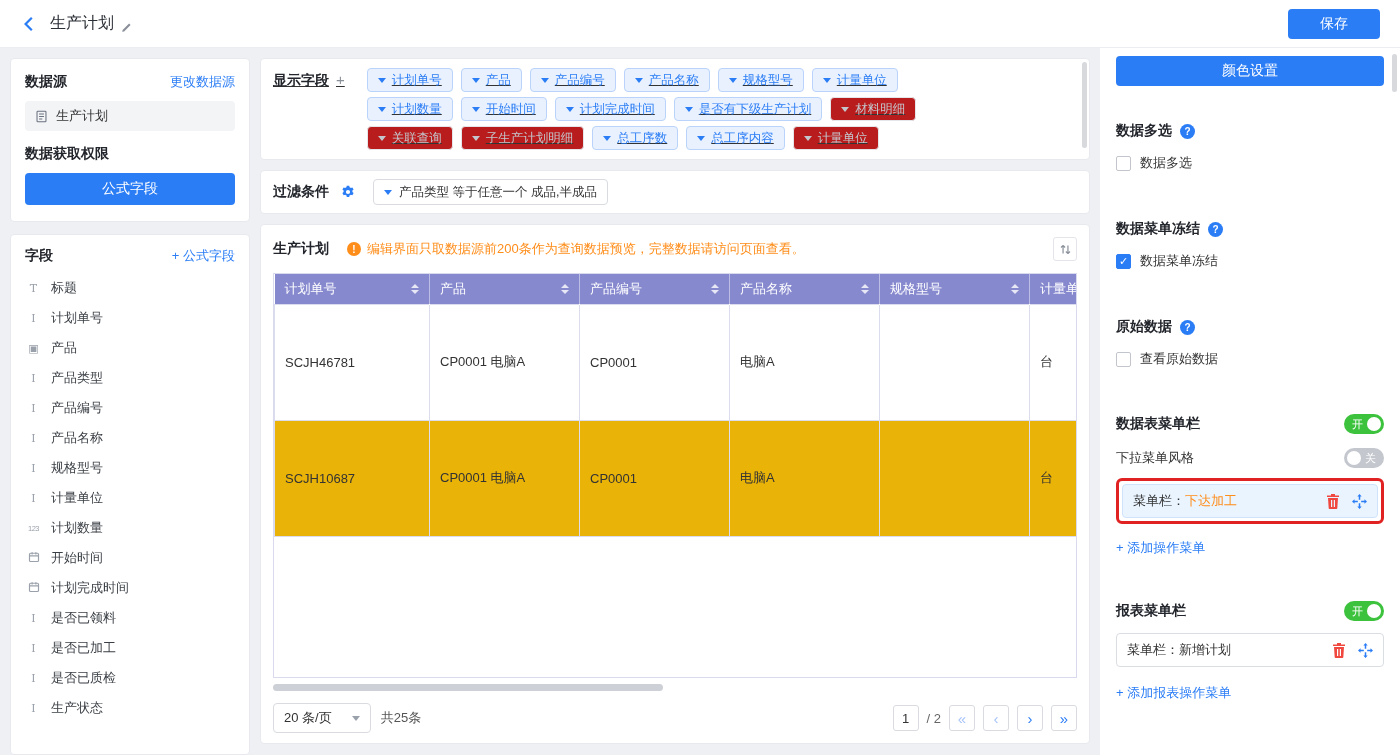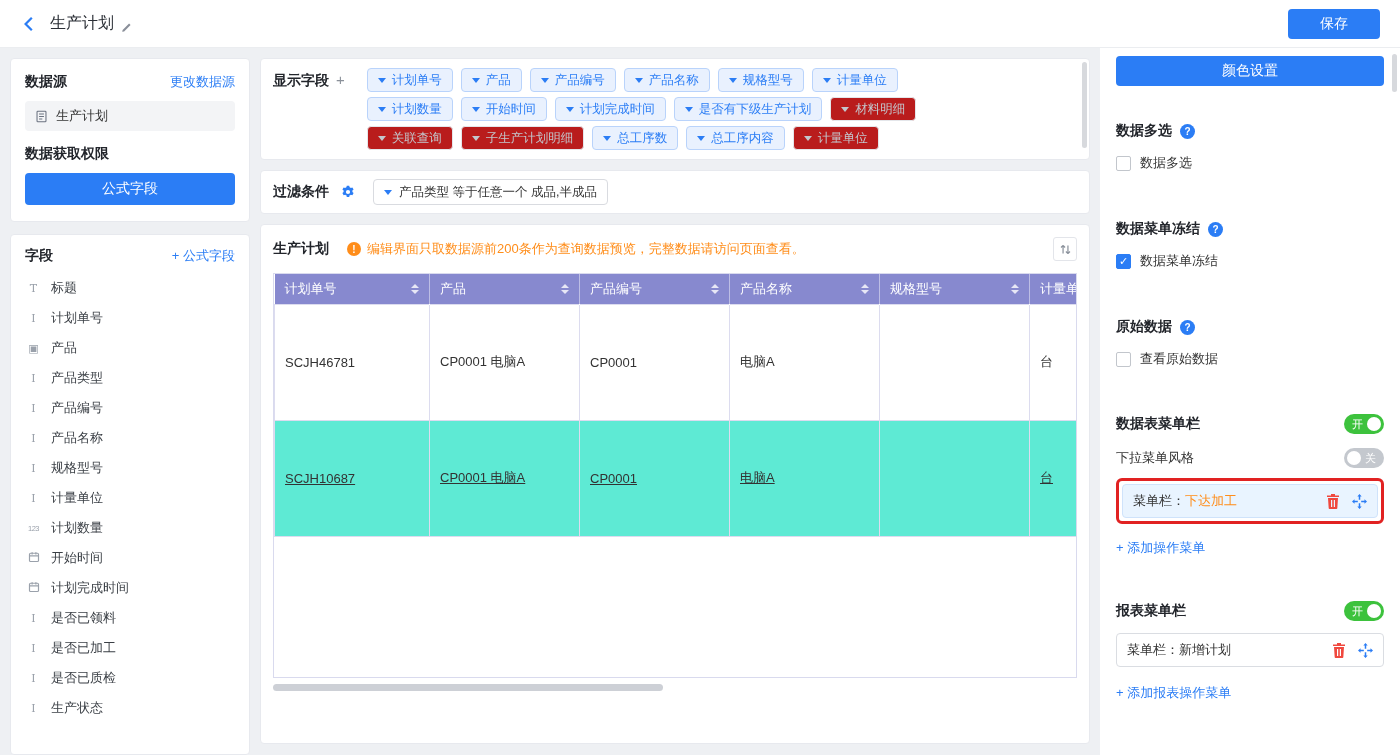--- a/index.html
+++ b/index.html
@@ -34,21 +34,21 @@
     border:none; border-radius:4px; font-size:14px; cursor:pointer; }
   .fields-card { flex:1; padding:12px 14px; overflow:hidden; }
   .field-list { margin-top:8px; }
   .field-item { height:30px; display:flex; align-items:center; gap:9px; font-size:13px;
     color:#3a3f45; cursor:pointer; }
   .fi { width:17px; flex:none; text-align:center; color:#9aa1ab; font-size:11px;
     font-family:"DejaVu Serif","Liberation Serif",serif; }
   .fi-num { font-size:7.5px; letter-spacing:-0.5px; font-family:"Liberation Sans",sans-serif; }
   
   .mid-col { position:absolute; left:260px; top:58px; width:830px; }
-  .df-card { padding:9px 12px; display:flex; }
+  .df-card { padding:9px 12px; display:flex;text-decoration:underline; }
   .df-labelwrap { white-space:nowrap; padding-top:3px; }
   .df-plus { color:#8a9099; margin-left:7px; font-size:15px; cursor:pointer; }
   .chip-rows { display:flex; flex-direction:column; gap:5px; margin-left:22px; }
   .chip-row { display:flex; gap:8px; }
   .chip { height:24px; display:inline-flex; align-items:center; gap:6px; padding:0 10px;
     border-radius:4px; background:#e9f1fe; border:1px solid #b9d3fb; color:#2b7df5;
     font-size:12.5px; cursor:pointer; white-space:nowrap; }
   .c-caret { width:0; height:0; border-left:4px solid transparent; border-right:4px solid transparent;
     border-top:5px solid #2b7df5; }
   .chip.disabled { background:#b91c1c; border-color:#e4e6ea; color:#c3c7cd; }
@@ -70,21 +70,21 @@
   table { table-layout:fixed; width:864px; border-collapse:collapse; }
   thead th { background:#8789cf; color:#fff; font-size:13px; font-weight:normal; height:30px;
     padding:0 10px; text-align:left; border-right:1px solid rgba(255,255,255,.45); cursor:pointer; }
   .th-inner { display:flex; align-items:center; justify-content:space-between; }
   .sorter { display:flex; flex-direction:column; gap:2px; }
   .sorter i { display:block; width:0; height:0; border-left:4px solid transparent; border-right:4px solid transparent; }
   .sorter .up { border-bottom:4px solid rgba(255,255,255,.8); }
   .sorter .down { border-top:4px solid rgba(255,255,255,.8); }
   tbody td { border:1px solid #dcdcef; font-size:13px; color:#333; padding:0 10px;
     background:#fff; height:116px; }
-  tr.selected td { background:#5eead4;text-decoration:underline; }
+  tr.selected td { background:#eab308; }
   .h-scroll { margin-top:6px; width:390px; height:7px; border-radius:4px; background:#cdd0d6; cursor:pointer; }
   .pagination { margin-top:12px; display:flex; align-items:center; gap:10px; font-size:13px; color:#555; }
   .page-size { height:30px; border:1px solid #d9dbe0; border-radius:4px; display:flex;
     align-items:center; gap:20px; padding:0 10px; color:#333; cursor:pointer; background:#fff; }
   .gray-caret { width:0; height:0; border-left:4px solid transparent; border-right:4px solid transparent;
     border-top:5px solid #9aa1ab; }
   .pg-right { margin-left:auto; display:flex; align-items:center; gap:8px; }
   .page-box { width:26px; height:26px; border:1px solid #d9dbe0; border-radius:3px; background:#fff;
     display:flex; align-items:center; justify-content:center; color:#333; cursor:pointer; }
   .pages { color:#666; }
@@ -422,20 +422,35 @@
             <td>CP0001 电脑A</td>
             <td>CP0001</td>
             <td>电脑A</td>
             <td></td>
             <td>台</td>
           </tr>
         </tbody>
       </table>
     </div>
     <div class="h-scroll"></div>
+    <div class="pagination">
+      <span class="page-size">
+        <span>20 条/页</span>
+        <i class="gray-caret"></i>
+      </span>
+      <span>共25条</span>
+      <span class="pg-right">
+        <span class="page-box">1</span>
+        <span class="pages">/ 2</span>
+        <span class="nav muted">«</span>
+        <span class="nav muted">‹</span>
+        <span class="nav active">›</span>
+        <span class="nav active">»</span>
+      </span>
+    </div>
   </div>
 </div>
 
 <div class="right-panel">
   <button class="color-btn">颜色设置</button>
 
   <div class="p-sec-title mt36">
       <span>数据多选</span>
       <span class="help">?</span>
     </div>

